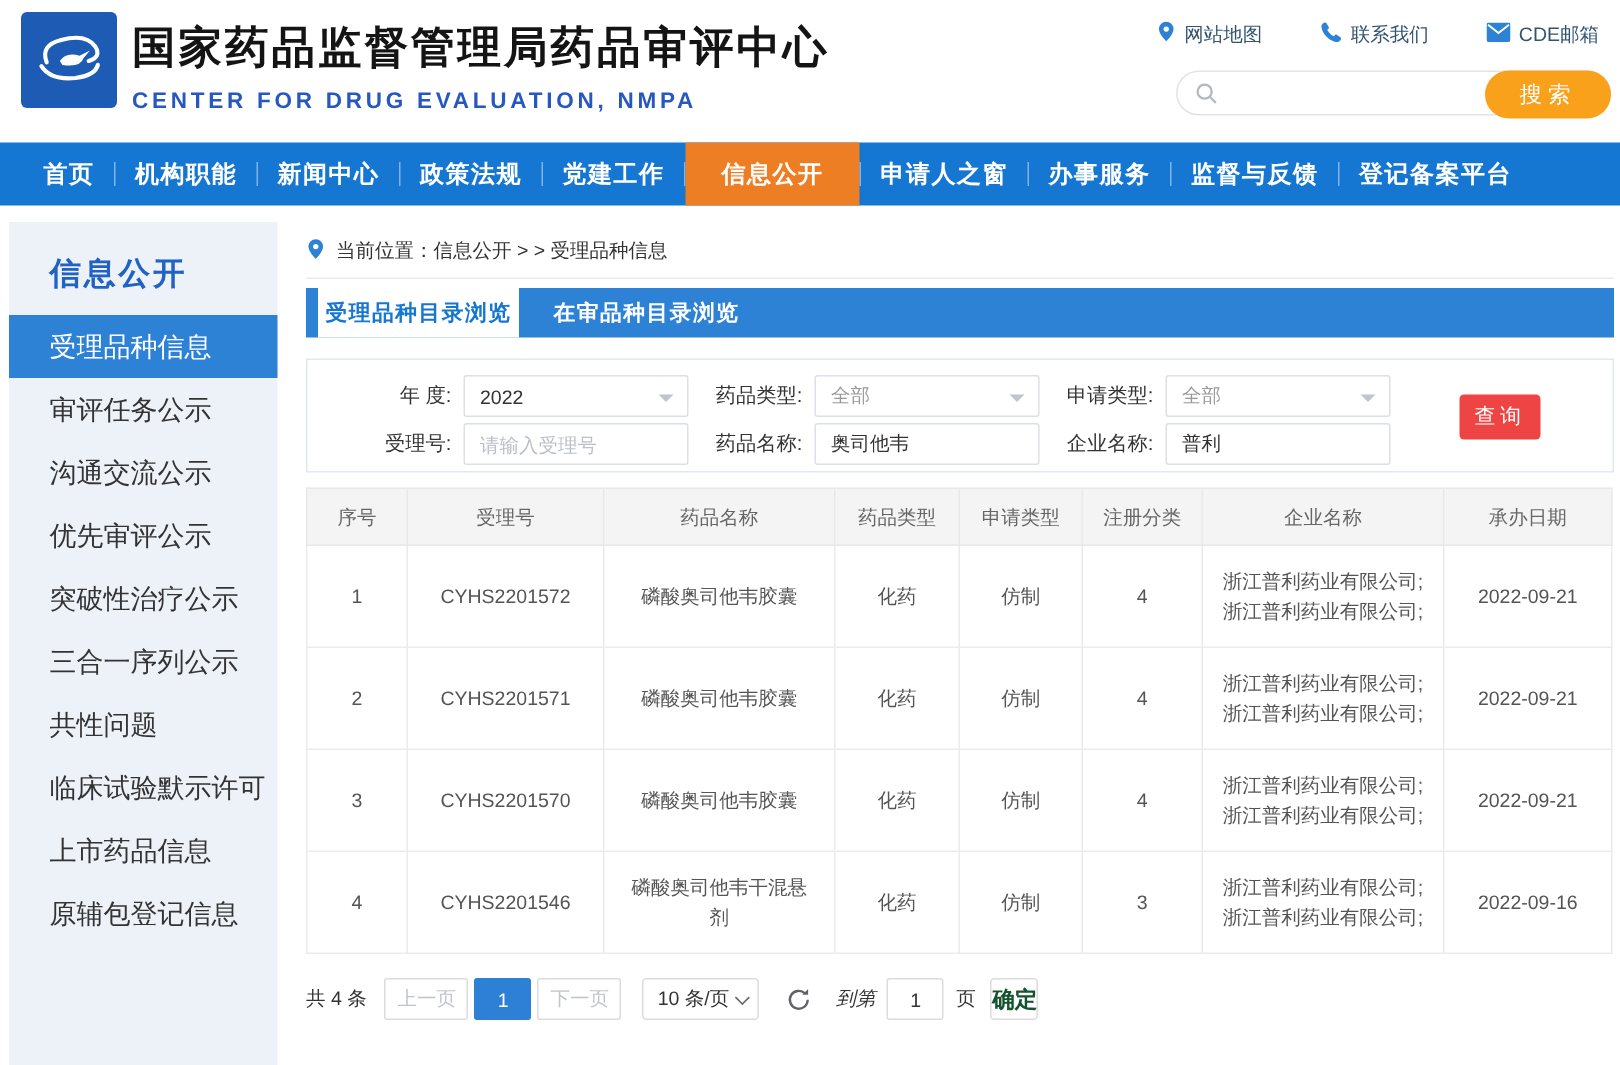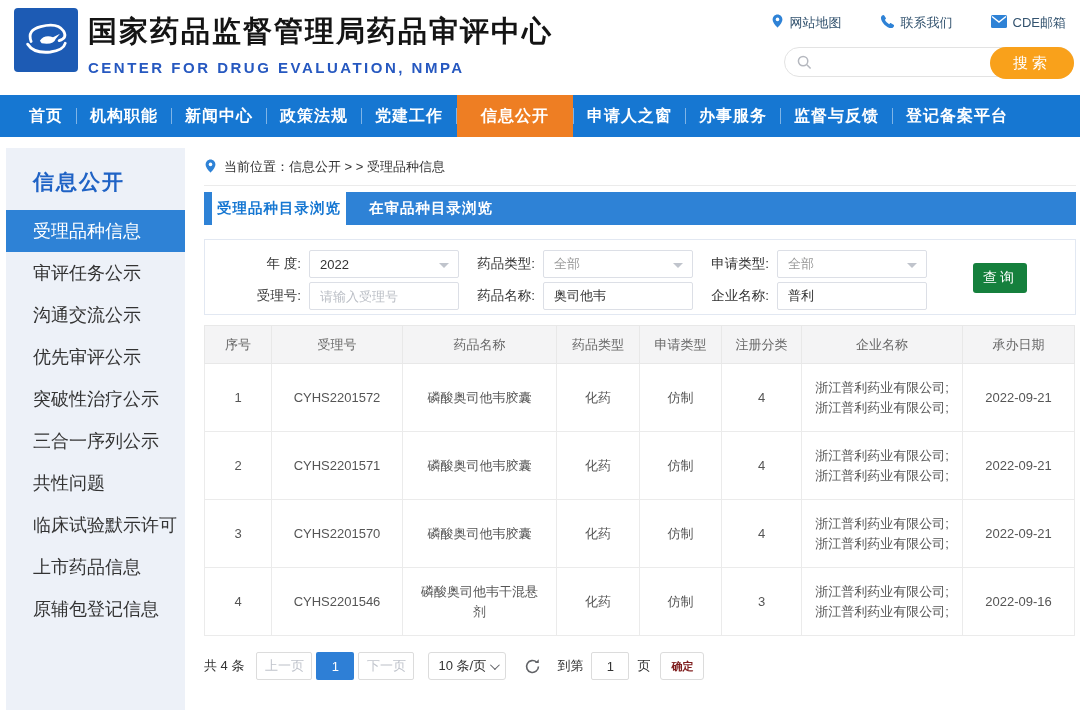--- a/index.html
+++ b/index.html
@@ -47,36 +47,36 @@
   .frow { display:flex; align-items:center; height:28px; }
   .frow + .frow { margin-top:4px; }
   .flabel { font-size:13.5px; color:#333; text-align:right; white-space:nowrap; }
   .flabel.w1 { width:96px; }
   .flabel.w2 { width:70px; margin-left:6px; }
   .fselect,.finput { position:relative; width:150px; height:28px; border:1px solid #DCDFE6; border-radius:2px; background:#fff; margin-left:8px; display:flex; align-items:center; padding:0 10px; font-size:13px; color:#333; }
   .fselect .val.gray { color:#999; }
   .caret { position:absolute; right:9px; top:12px; width:0; height:0; border-left:5px solid transparent; border-right:5px solid transparent; border-top:5px solid #C0C4CC; }
   .finput input { width:100%; border:none; outline:none; font-size:13px; color:#333; background:transparent; font-family:inherit; }
   .finput input::placeholder { color:#BBBFC6; }
-  .query-btn { position:absolute; right:48px; top:23px; width:54px; height:30px; background:#15803d; color:#fff; border:none; border-radius:3px; font-size:14px; letter-spacing:3px; cursor:pointer; font-family:inherit; }
+  .query-btn { position:absolute; right:48px; top:23px; width:54px; height:30px; background:#ef4444; color:#fff; border:none; border-radius:3px; font-size:14px; letter-spacing:3px; cursor:pointer; font-family:inherit; }
 
   table.grid { margin-top:10px; width:870px; border-collapse:collapse; table-layout:fixed; }
   table.grid th { background:#F4F4F5; color:#666; font-weight:normal; font-size:13px; height:38px; border:1px solid #E8E8E8; }
   table.grid td { color:#555; font-size:13px; text-align:center; height:68px; border:1px solid #EBEBEB; padding:4px 12px; line-height:20px; }
 
   .pager { margin-top:16px; display:flex; align-items:center; font-size:13px; color:#333; }
   .pg-total { margin-right:12px; }
   .pg-btn { width:56px; height:28px; border:1px solid #DCDCDC; border-radius:2px; background:#fff; color:#C0C4CC; font-size:13px; display:flex; align-items:center; justify-content:center; cursor:default; }
   .pg-num { width:38px; height:28px; background:#2E7FD6; border-radius:2px; color:#fff; display:flex; align-items:center; justify-content:center; margin:0 4px; cursor:pointer; }
   .pg-size { position:relative; width:78px; height:28px; border:1px solid #DCDCDC; border-radius:3px; margin-left:14px; display:flex; align-items:center; padding-left:9px; cursor:pointer; }
   .chev { position:absolute; right:8px; top:10px; width:7px; height:7px; border-right:1.6px solid #606266; border-bottom:1.6px solid #606266; transform:rotate(45deg) translateY(-2px); }
   .pg-refresh { margin-left:18px; cursor:pointer; display:flex; }
-  .pg-goto-label { margin-left:16px; }
+  .pg-goto-label { margin-left:16px;font-style:italic; }
   .pg-goto { width:38px; height:28px; border:1px solid #DCDCDC; border-radius:2px; margin:0 8px; text-align:center; font-size:13px; color:#333; outline:none; font-family:inherit; }
-  .pg-confirm { margin-left:10px; width:44px; height:28px; border:1px solid #DCDCDC; border-radius:3px; background:#fff; font-size:11px; font-weight:bold; color:#7f1d1d; cursor:pointer; font-family:inherit; }
+  .pg-confirm { margin-left:10px; width:32px; height:28px; border:1px solid #DCDCDC; border-radius:3px; background:#fff; font-size:15px; font-weight:bold; color:#14532d; cursor:pointer; font-family:inherit; }
 </style>
 </head>
 <body>
 
 <div class="header">
   <div class="logo">
     <span>
       <svg width="56" height="56" viewBox="0 0 64 64">
         <g fill="none" stroke="#fff" stroke-width="3.2" stroke-linecap="round">
           <path d="M15 36 q-5 -13 11 -17 q19 -5 26 5 q5 8 -5 11"></path>

